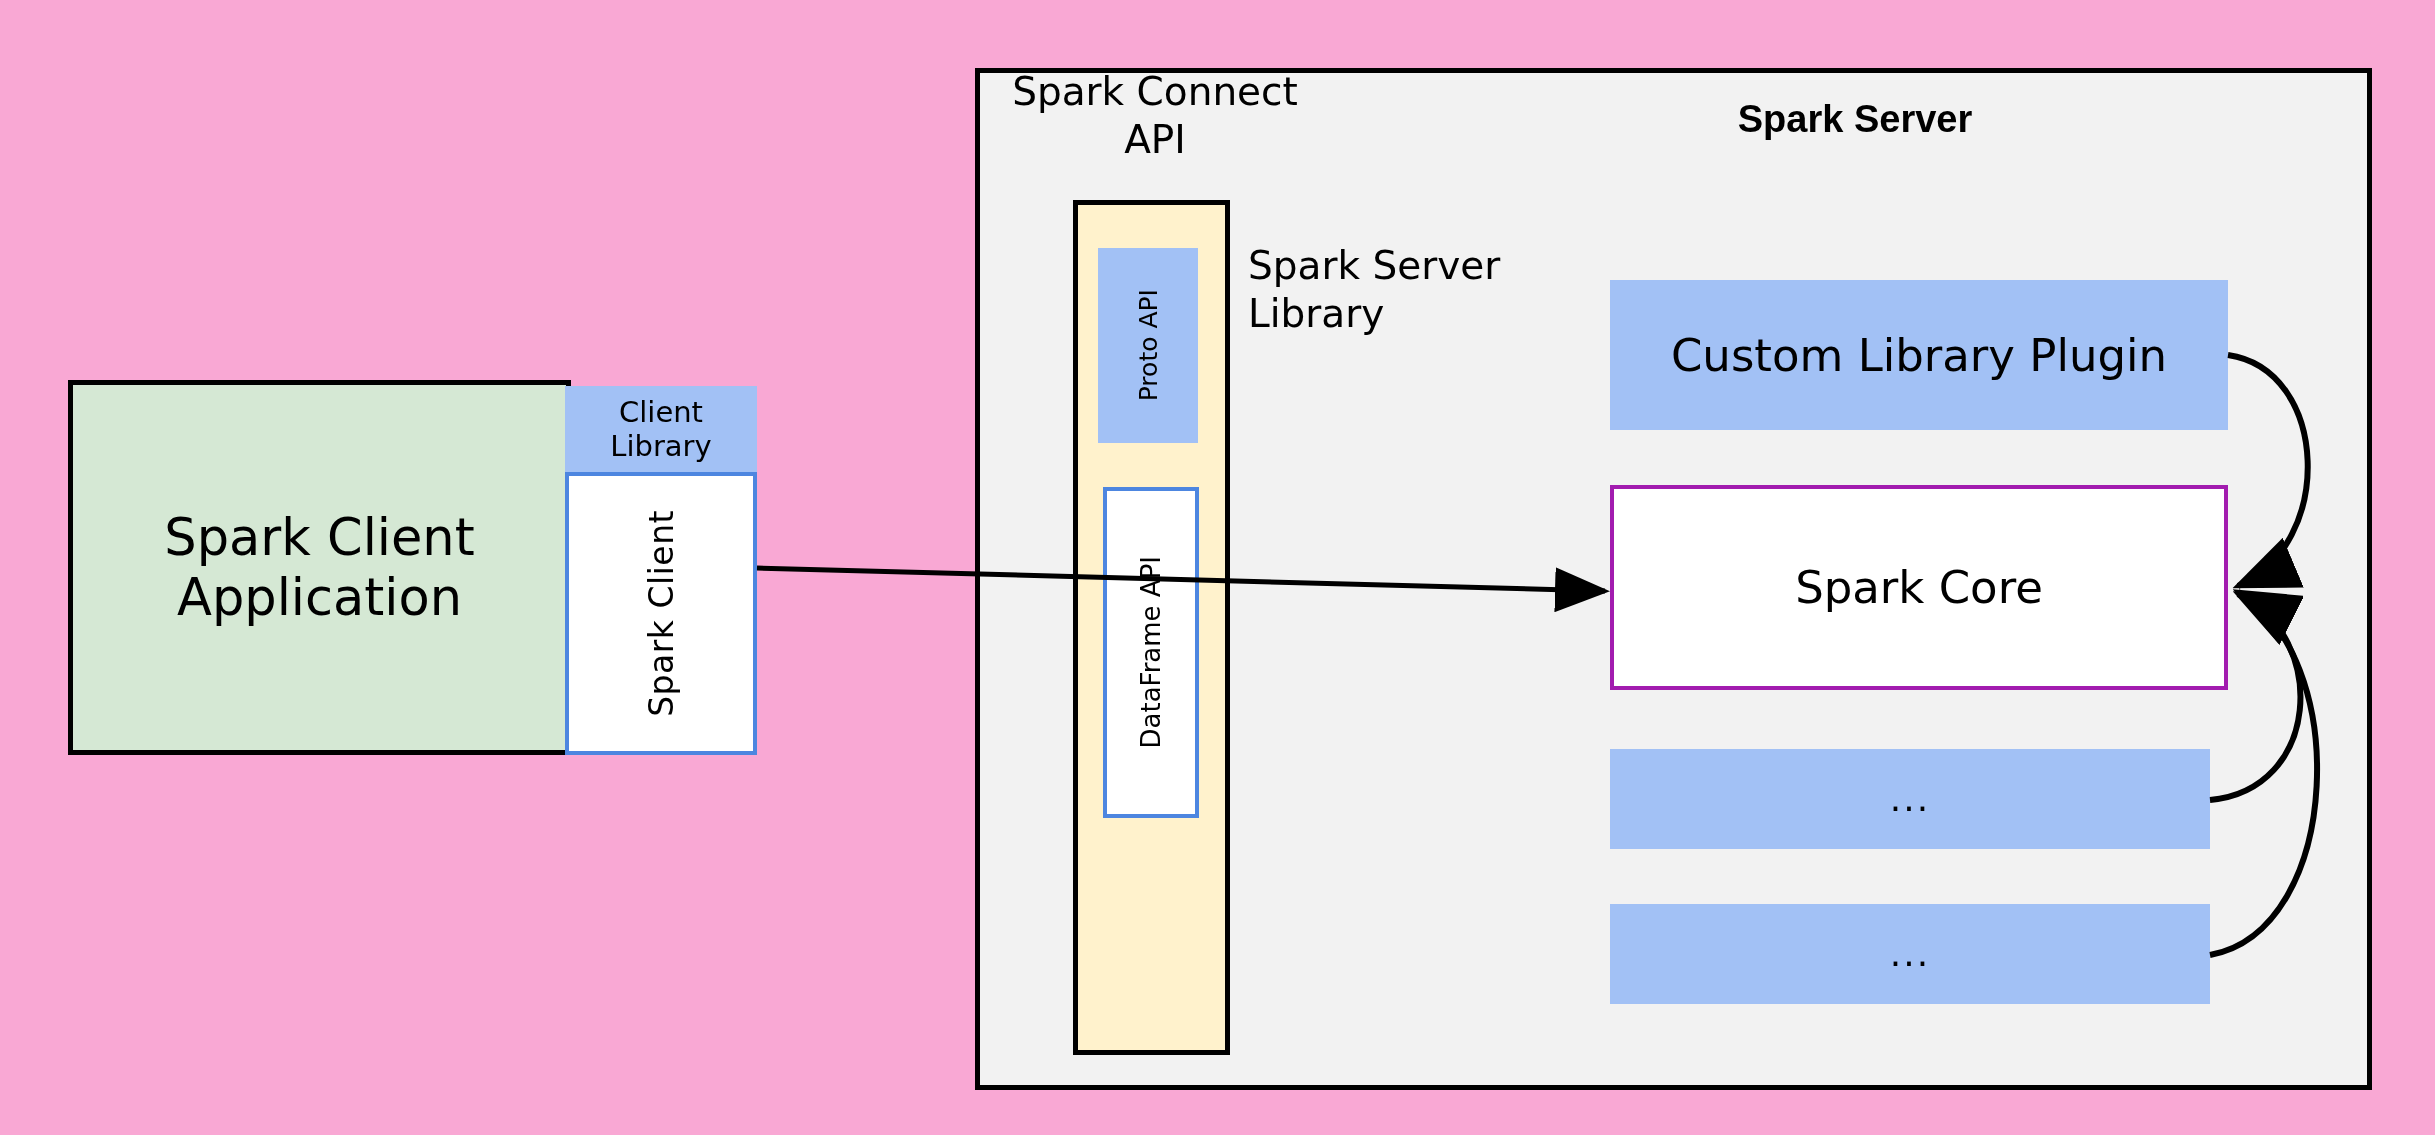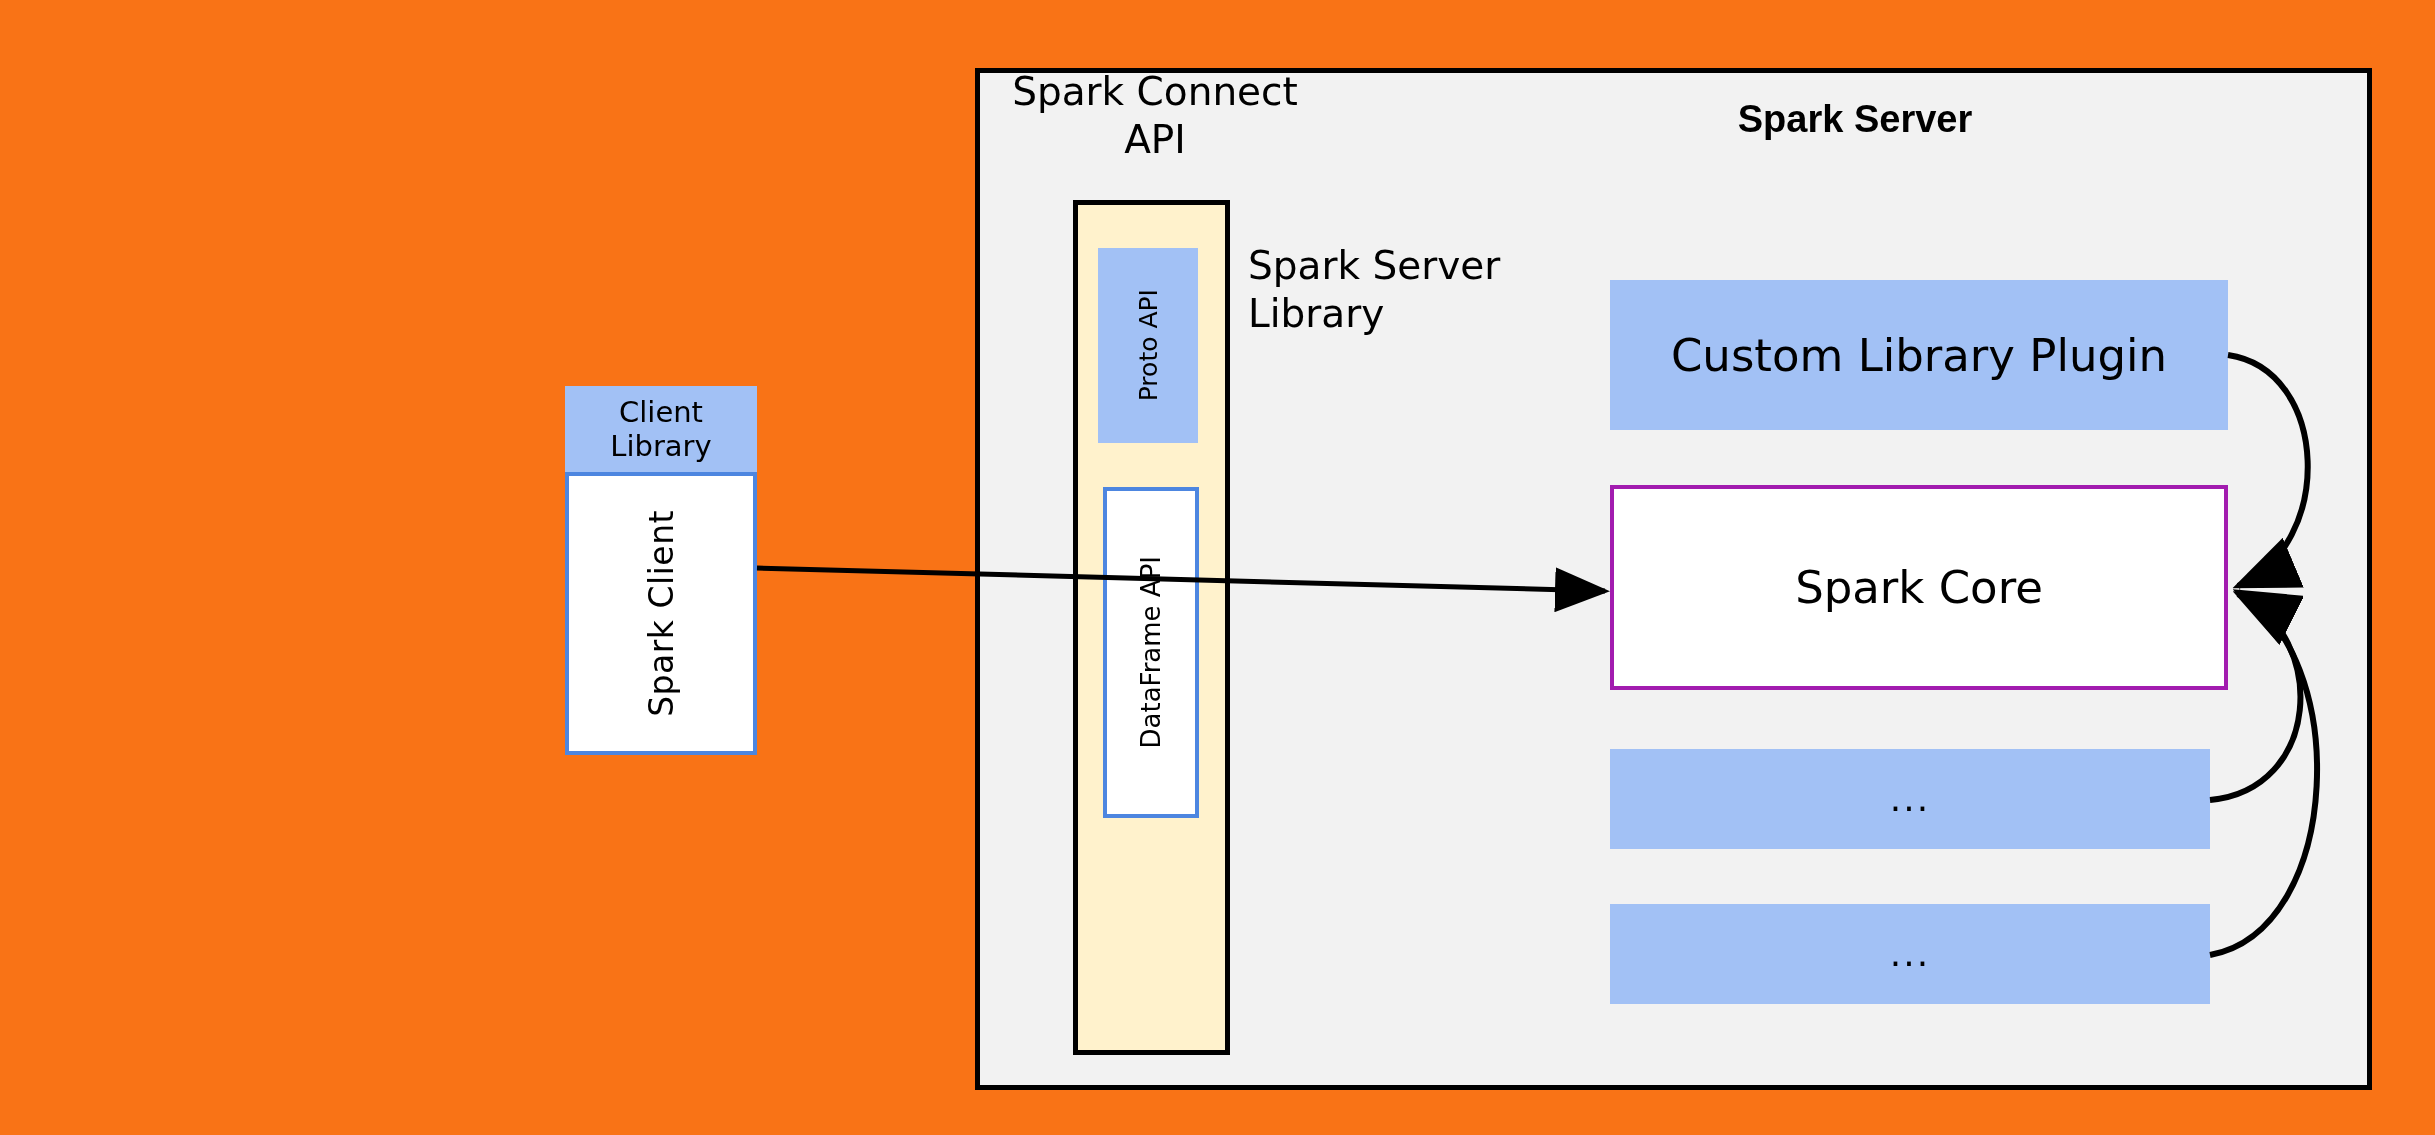--- a/index.html
+++ b/index.html
@@ -1,16 +1,16 @@
 <!DOCTYPE html>
 <html><head>
 <meta charset="utf-8">
 <style>
   html,body{margin:0;padding:0;background:#ffffff;}
-  #stage{position:relative;width:2435px;height:1135px;background:#f97316;
+  #stage{position:relative;width:2435px;height:1135px;background:#f9a8d4;
          font-family:"DejaVu Sans","Liberation Sans",sans-serif;overflow:hidden;}
   .box{position:absolute;box-sizing:border-box;display:flex;align-items:center;justify-content:center;text-align:center;}
   .lbl{position:absolute;color:#000;white-space:pre-line;}
 
   
   #client-app-box{left:68px;top:380px;width:503px;height:375px;
       background:#D5E8D4;border:5px solid #000000;}
   #client-app-label{font-size:51px;line-height:1.16;color:#000;font-weight:400;}
 
   #client-package-box{left:565px;top:386px;width:192px;height:86px;background:#A2C1F5;border:none;}
@@ -88,20 +88,24 @@
   </div>
 
   <div class="box" id="ellipsis-box-1">
     <span class="ellipsis-label">...</span>
   </div>
 
   <div class="box" id="ellipsis-box-2">
     <span class="ellipsis-label">...</span>
   </div>
 
+  <div class="box" id="client-app-box">
+    <span id="client-app-label">Spark Client
+Application</span>
+  </div>
 
   <div class="box" id="client-package-box">
     <span id="client-package-label">Client
 Library</span>
   </div>
 
   <div class="box" id="spark-client-box">
     <span id="spark-client-label">Spark Client</span>
   </div>
 

